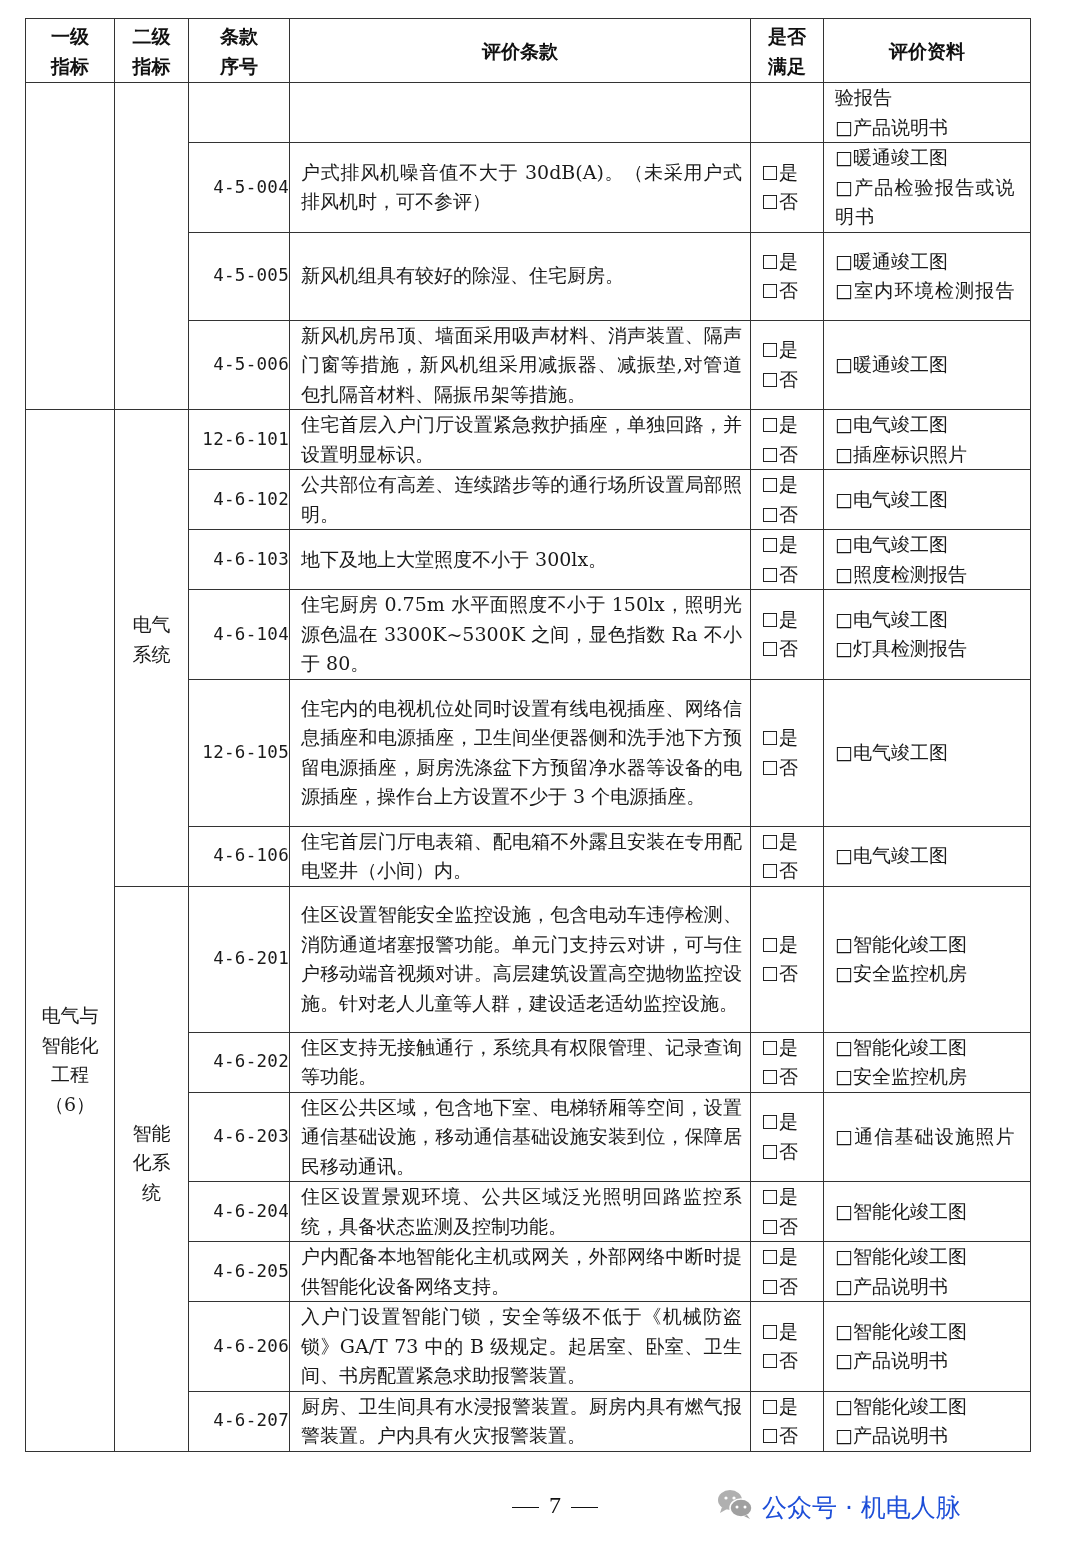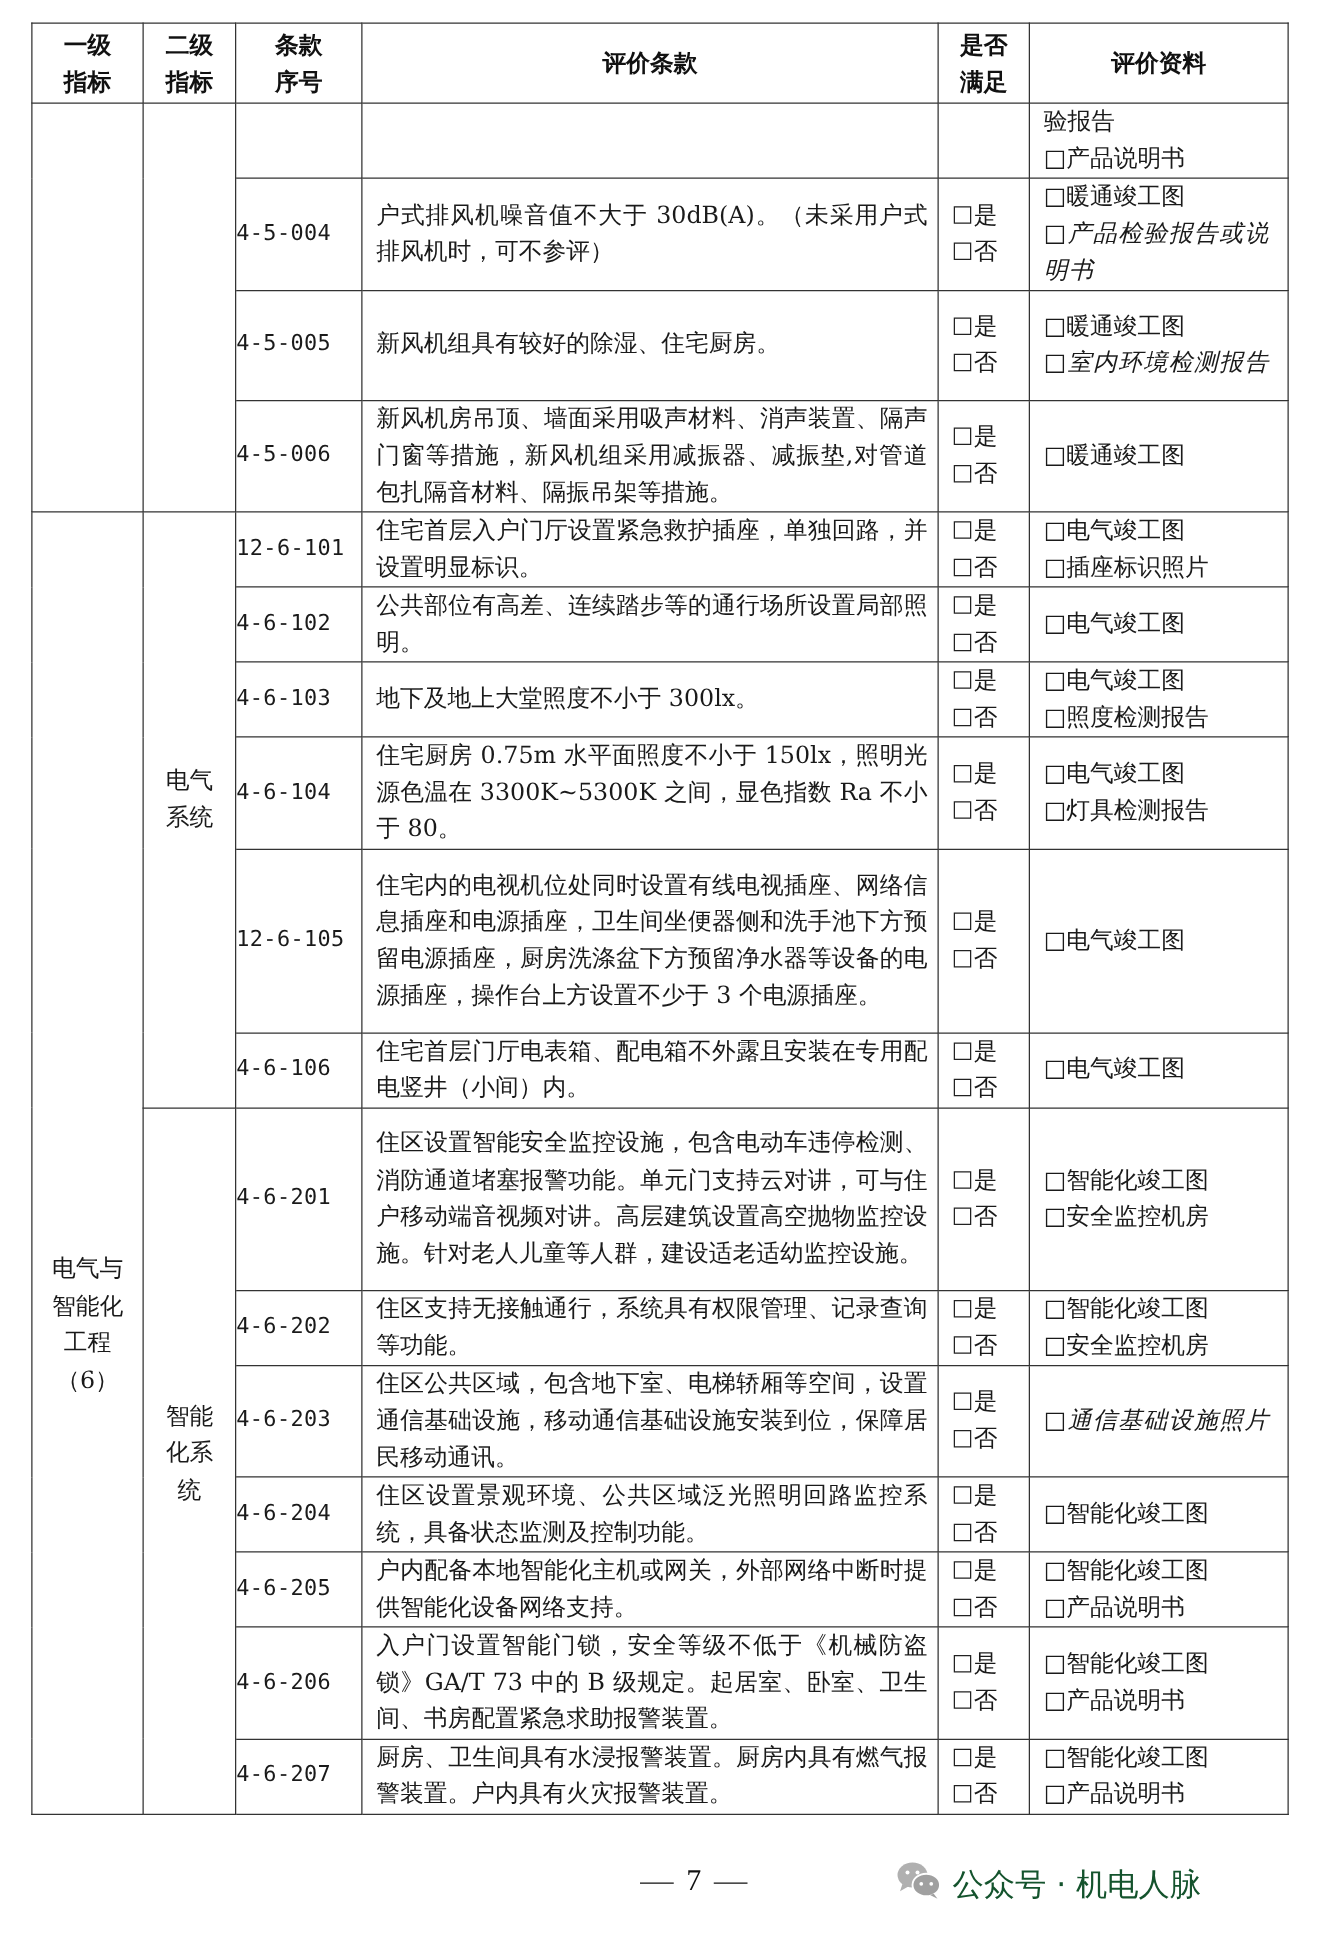--- a/index.html
+++ b/index.html
@@ -4,30 +4,30 @@
 <style>
   html, body { margin: 0; padding: 0; background: #ffffff; }
   body { width: 1067px; height: 1548px; position: relative; overflow: hidden;
          font-family: "DejaVu Serif", "Liberation Serif", serif; color: #1a1a1a; }
   table.spec { position: absolute; left: 25px; top: 18px; border-collapse: collapse; table-layout: fixed;
                width: 1005px; }
   table.spec td, table.spec th { border: 1.3px solid #333; padding: 0; vertical-align: middle; }
   th { font-weight: bold; font-size: 19px; line-height: 30px; text-align: center; color: #111; }
   td { font-size: 19px; line-height: 29.5px; }
   .lvl { text-align: center; padding: 0 6px; }
-  .code { text-align: left; font-family: "DejaVu Sans Mono", "Liberation Mono", monospace; font-size: 17.5px; letter-spacing: 0.3px; }
+  .code { text-align: right; font-family: "DejaVu Sans Mono", "Liberation Mono", monospace; font-size: 17.5px; letter-spacing: 0.3px; }
   .clause { padding: 0 8px 0 11px !important; text-align: justify; }
   .sat { padding-left: 12px !important; }
   .sat div, .docs div { white-space: nowrap; }
   .docs { padding-left: 11px !important; padding-right: 4px !important; }
-  .docs div.wrap { white-space: normal; letter-spacing: 1.2px; font-style: italic; }
+  .docs div.wrap { white-space: normal; letter-spacing: 1.2px; }
   .cb { display: inline-block; width: 14px; height: 14px; border: 1.2px solid #222; margin-right: 2px; vertical-align: -1px; box-sizing: border-box; }
   .footer { position: absolute; top: 1492px; left: 502px; font-size: 24px; font-family: "Liberation Serif", serif; color: #111; }
   .footer .dash { display: inline-block; width: 27px; border-top: 1.4px solid #111; vertical-align: middle; margin: 0 10px; }
-  .watermark { position: absolute; top: 1488px; left: 716px; font-family: "DejaVu Sans", sans-serif; font-size: 25px; color: #14532d; display: flex; align-items: center; gap: 8px; }
+  .watermark { position: absolute; top: 1488px; left: 716px; font-family: "DejaVu Sans", sans-serif; font-size: 25px; color: #1d4ed8; display: flex; align-items: center; gap: 8px; }
 </style>
 </head>
 <body>
 
 <table class="spec">
   <colgroup>
     <col style="width:89px">
       <col style="width:74px">
       <col style="width:101px">
     <col style="width:461px">

